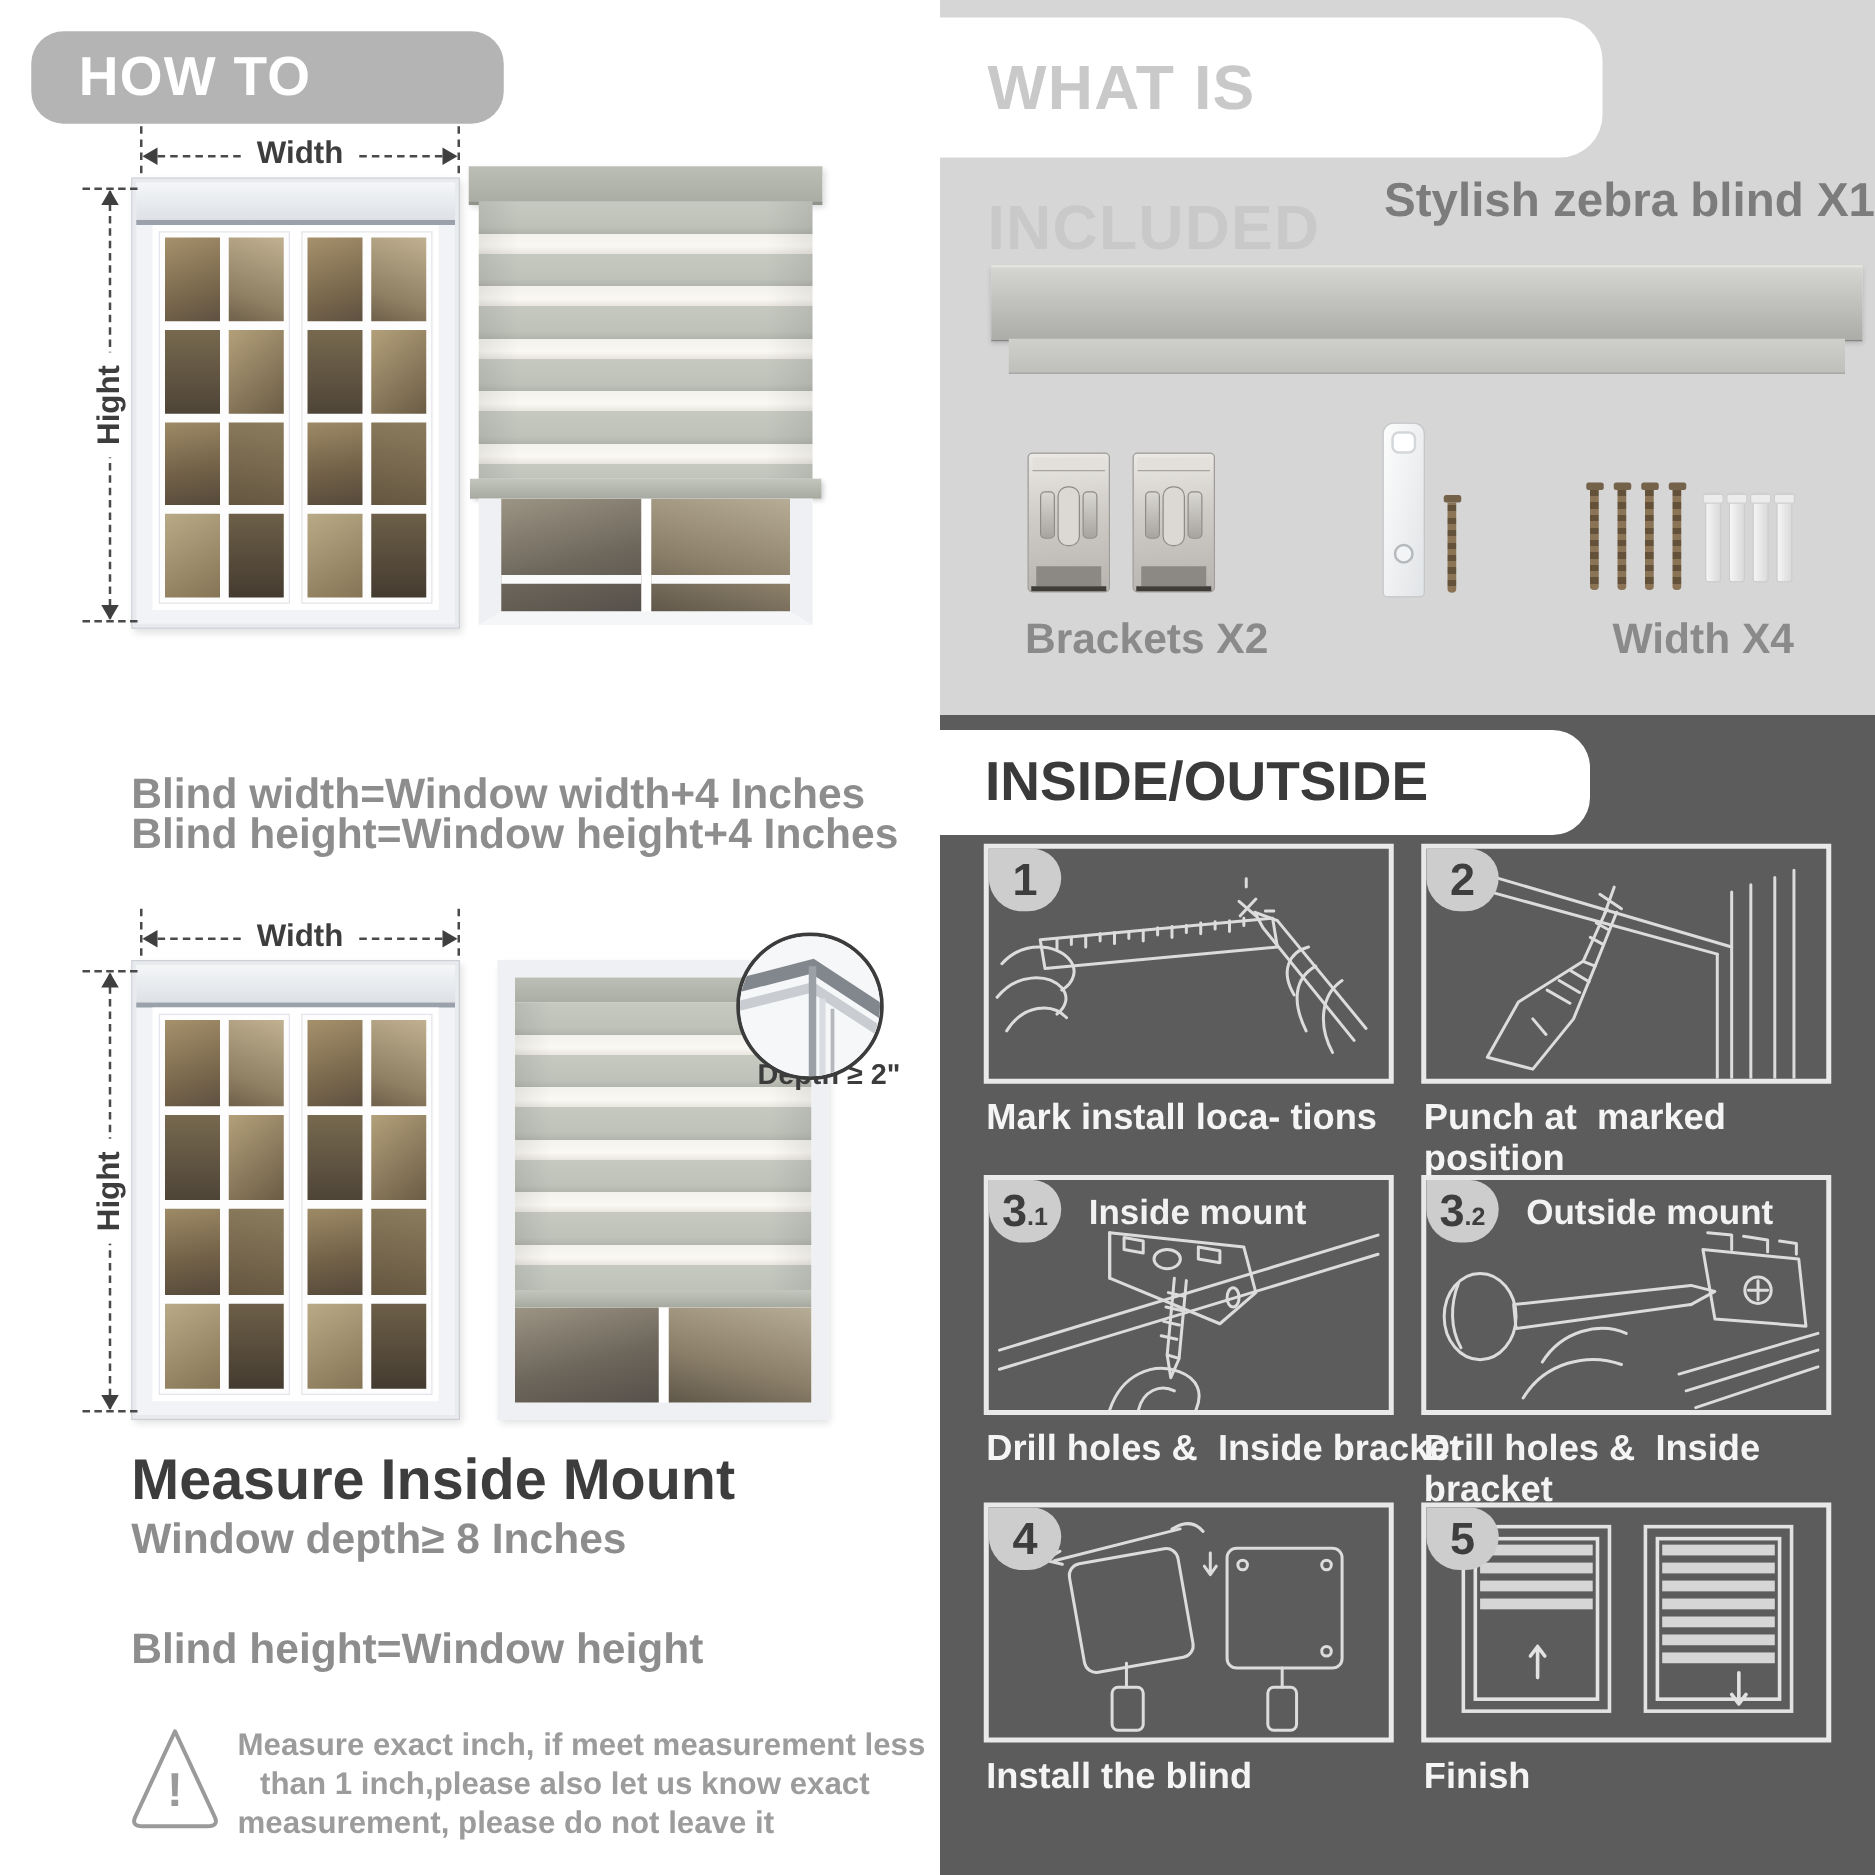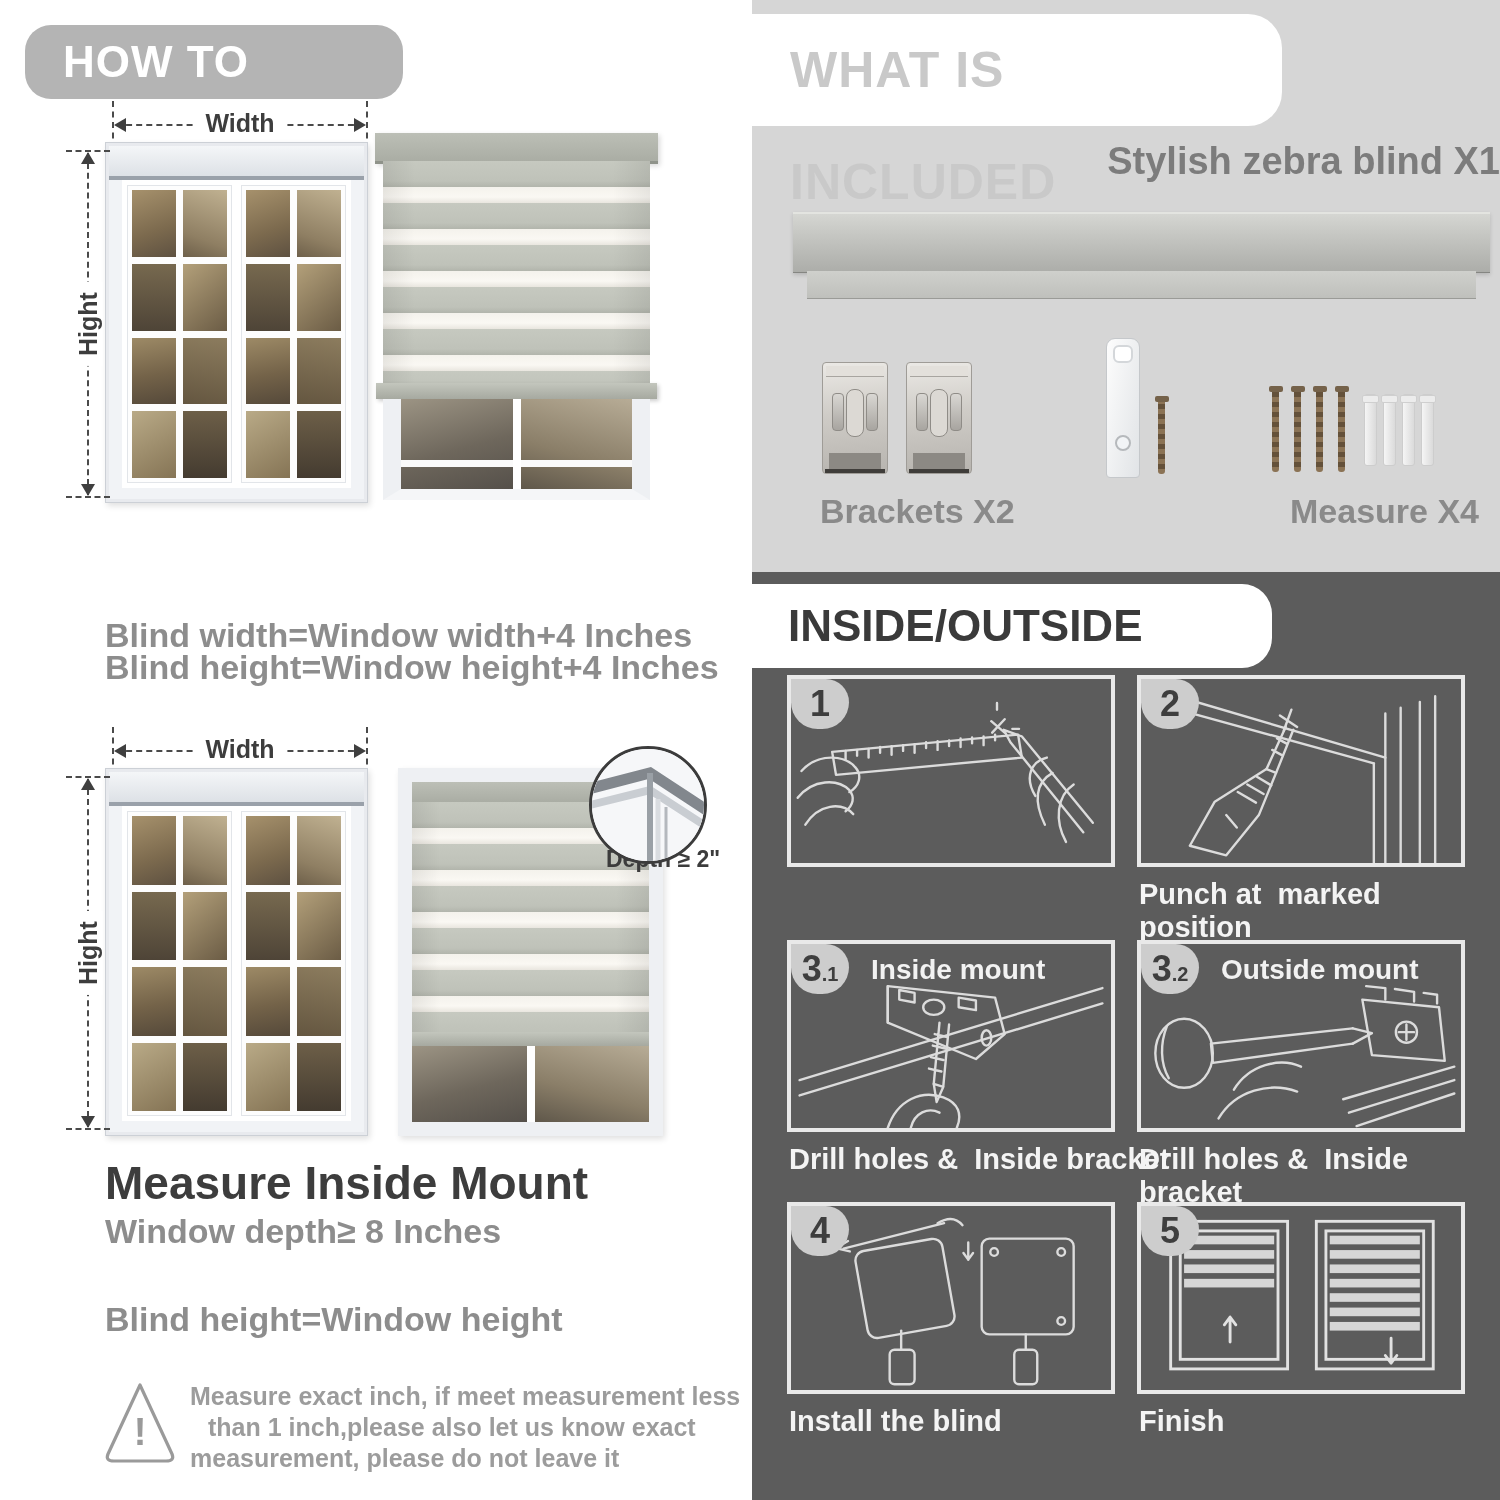--- a/index.html
+++ b/index.html
@@ -290,21 +290,21 @@
   <div class="abs lscrew" style="left:1272px;top:392px;height:80px;"></div>
   <div class="abs lscrew" style="left:1294px;top:392px;height:80px;"></div>
   <div class="abs lscrew" style="left:1316px;top:392px;height:80px;"></div>
   <div class="abs lscrew" style="left:1338px;top:392px;height:80px;"></div>
   <div class="abs anchor" style="left:1364px;top:394px;"></div>
   <div class="abs anchor" style="left:1383px;top:394px;"></div>
   <div class="abs anchor" style="left:1402px;top:394px;"></div>
   <div class="abs anchor" style="left:1421px;top:394px;"></div>
 
   <div class="abs item-lbl" style="left:820px;">Brackets X2</div>
-  <div class="abs item-lbl" style="left:1290px;">Measure X4</div>
+  <div class="abs item-lbl" style="left:1290px;">Width X4</div>
 
   <div class="abs hdr-mount">INSIDE/OUTSIDE MOUNT</div>
 
   <div class="abs panel" style="left:787px;top:675px;">
     <svg viewBox="0 0 328 192">
       <g stroke="#dcdcdc" fill="none" stroke-width="2.5" stroke-linecap="round" stroke-linejoin="round">
         <path d="M40 76 L234 58 L238 82 L44 100 Z"></path>
         <path d="M54 75 v9 M66 74 v6 M78 73 v9 M90 71 v6 M102 70 v9 M114 69 v6 M126 68 v9 M138 66 v6 M150 65 v9 M162 64 v6 M174 62 v9 M186 61 v6 M198 60 v9 M210 58 v6"></path>
         <path d="M206 44 l14 12 M220 42 l-13 14 M212 32 v-7 M228 52 h7"></path>
         <path d="M302 160 L226 66 M312 150 L238 60 M226 66 L219 53 L238 60"></path>
@@ -314,20 +314,21 @@
         <path d="M252 122 C240 102 248 86 264 82"></path>
         <path d="M262 152 C250 128 252 108 270 98"></path>
         <path d="M284 170 C272 148 274 122 292 110"></path>
       </g>
     </svg>
     <span class="badge">
         <b>1</b>
         <i></i>
       </span>
   </div>
+  <div class="abs step-caption" style="left:789px;top:878px;">Mark install loca- tions</div>
 
   <div class="abs panel" style="left:1137px;top:675px;">
     <svg viewBox="0 0 328 192">
       <g stroke="#dcdcdc" fill="none" stroke-width="2.5" stroke-linecap="round" stroke-linejoin="round">
         <path d="M14 12 L252 82 M14 26 L240 88"></path>
         <path d="M252 36 V192 M268 30 V192 M288 24 V192 M304 18 V192"></path>
         <path d="M240 88 L240 192"></path>
         <path d="M142 38 l18 12 M154 32 l-8 22"></path>
         <path d="M148 50 L128 94 M156 53 L138 98 M139 62 l11 6 M134 74 l11 6"></path>
         <path d="M128 94 L74 128 L48 174 L86 184 L120 142 L138 98 Z"></path>

